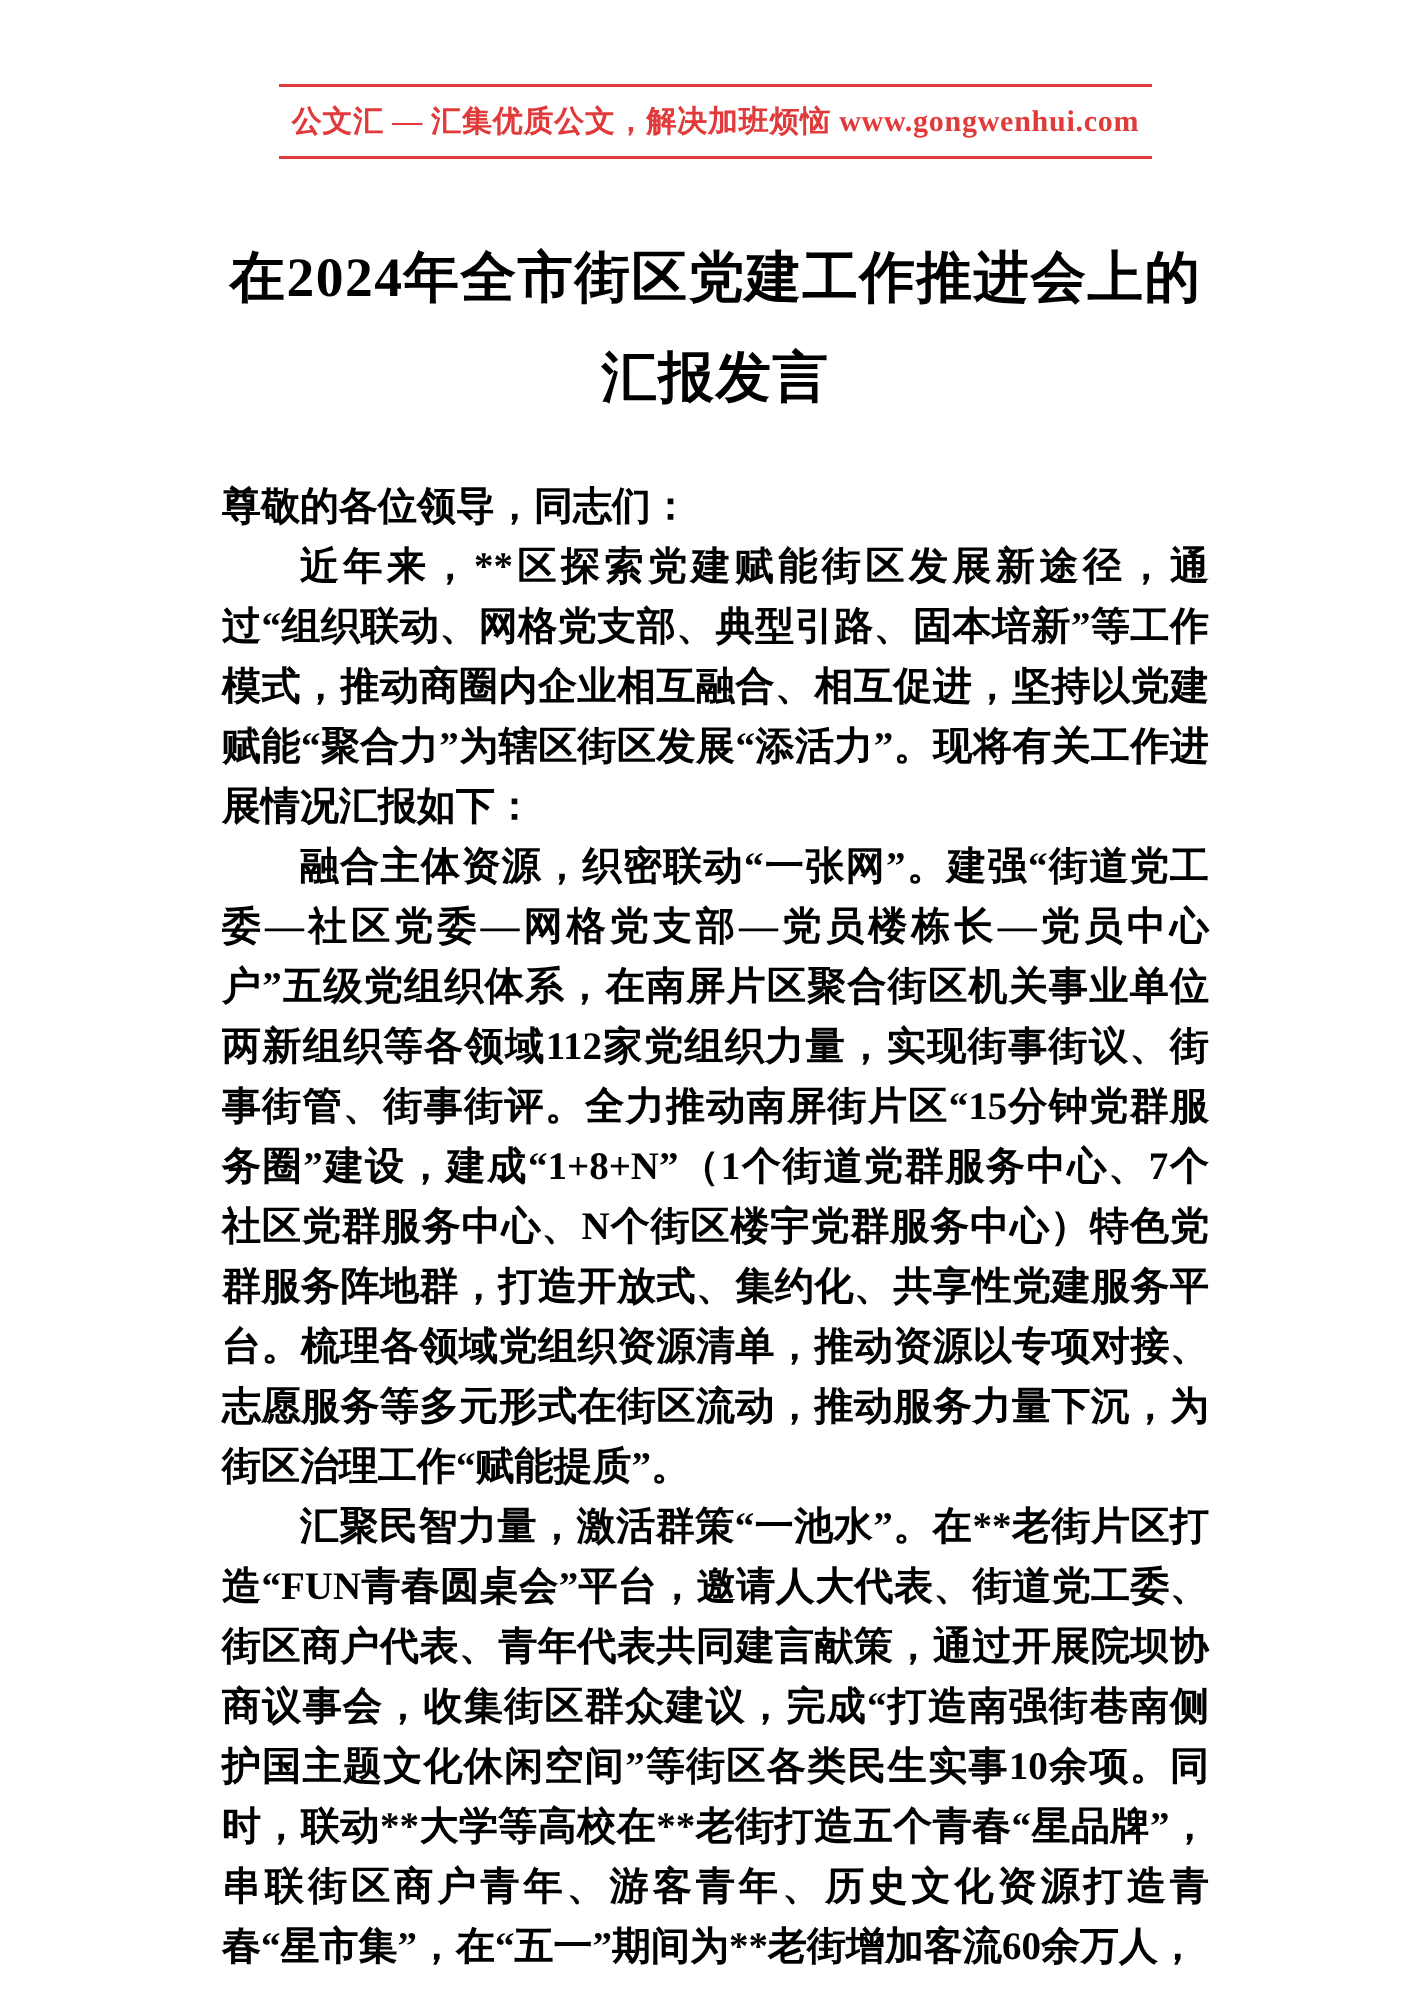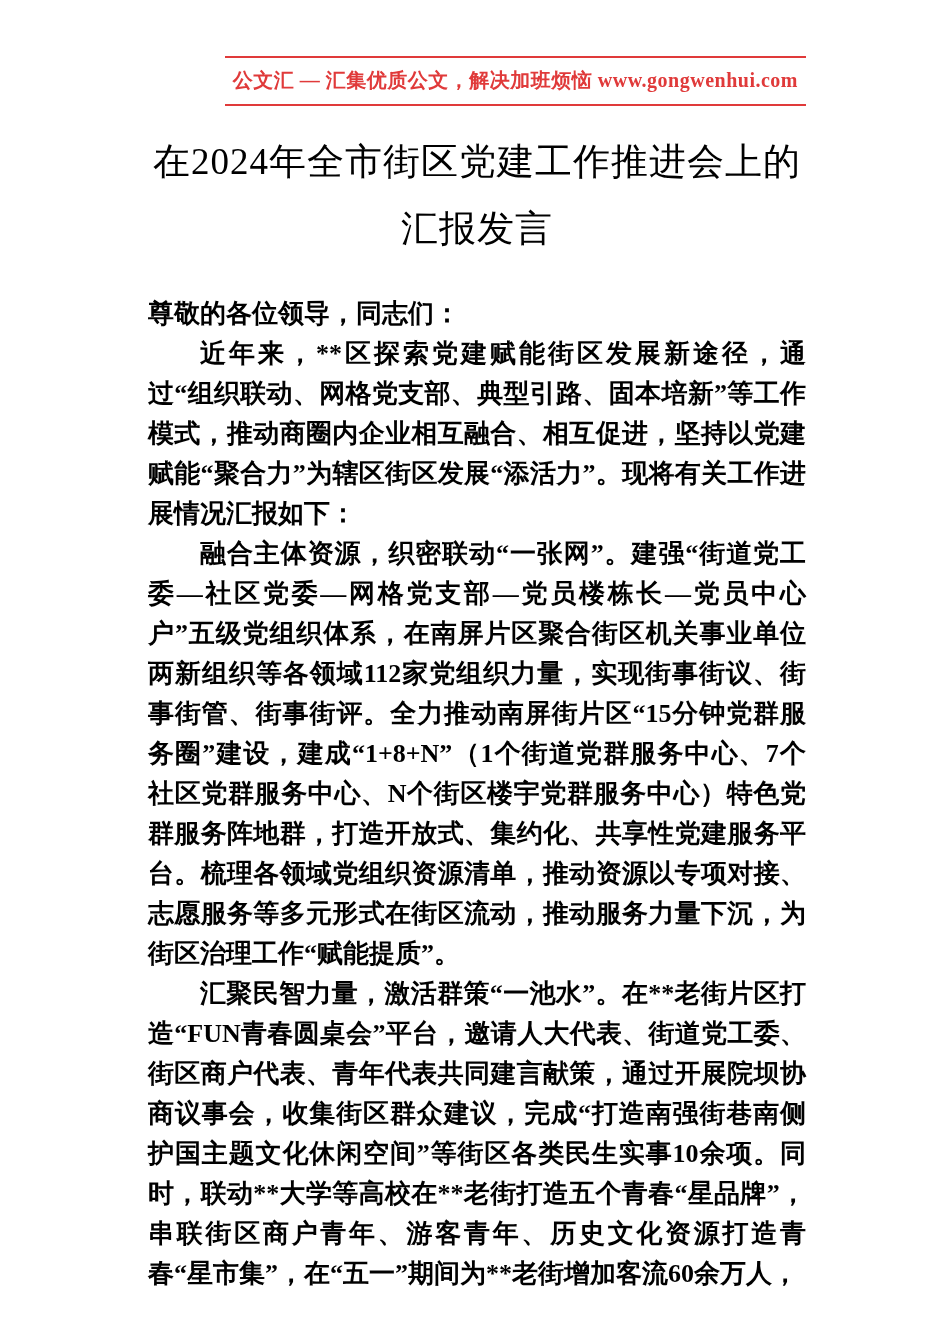--- a/index.html
+++ b/index.html
@@ -9,36 +9,36 @@
     position: relative;
     width: 950px;
     min-height: 1344px;
     margin: 0 auto;
     background: #ffffff;
     padding: 56px 144px 30px 148px;
     font-family: "Liberation Serif", "DejaVu Serif", serif;
     color: #000000;
     overflow: hidden;
   }
-  .doc-header { text-align: right; margin-bottom: 22px; }
+  .doc-header { text-align: center; margin-bottom: 46px; }
   .header-band {
     display: inline-block;
     border-top: 2px solid var(--red);
     border-bottom: 2px solid var(--red);
     padding: 9px 8px 10px;
     color: var(--red);
     font-size: 20px;
     font-weight: bold;
     letter-spacing: 0.5px;
     white-space: nowrap;
   }
   .doc-title {
     margin: 0 0 32px;
     font-size: 37px;
-    font-weight: 400;
+    font-weight: 700;
     line-height: 67px;
     text-align: center;
     letter-spacing: 1px;
   }
   .doc-body p {
     margin: 0;
     font-size: 26px;
     line-height: 40px;
     text-align: justify;
     word-break: break-all;

